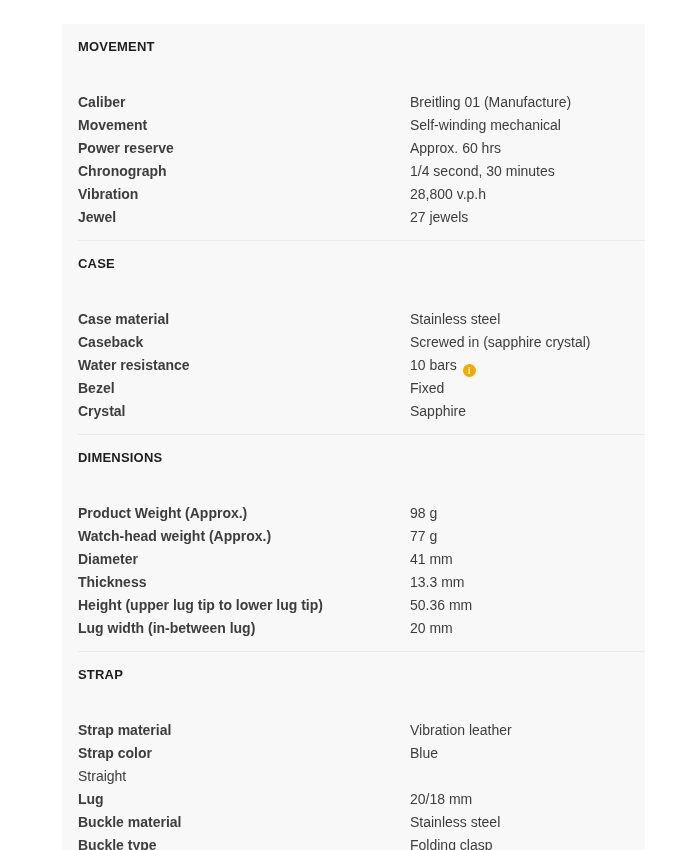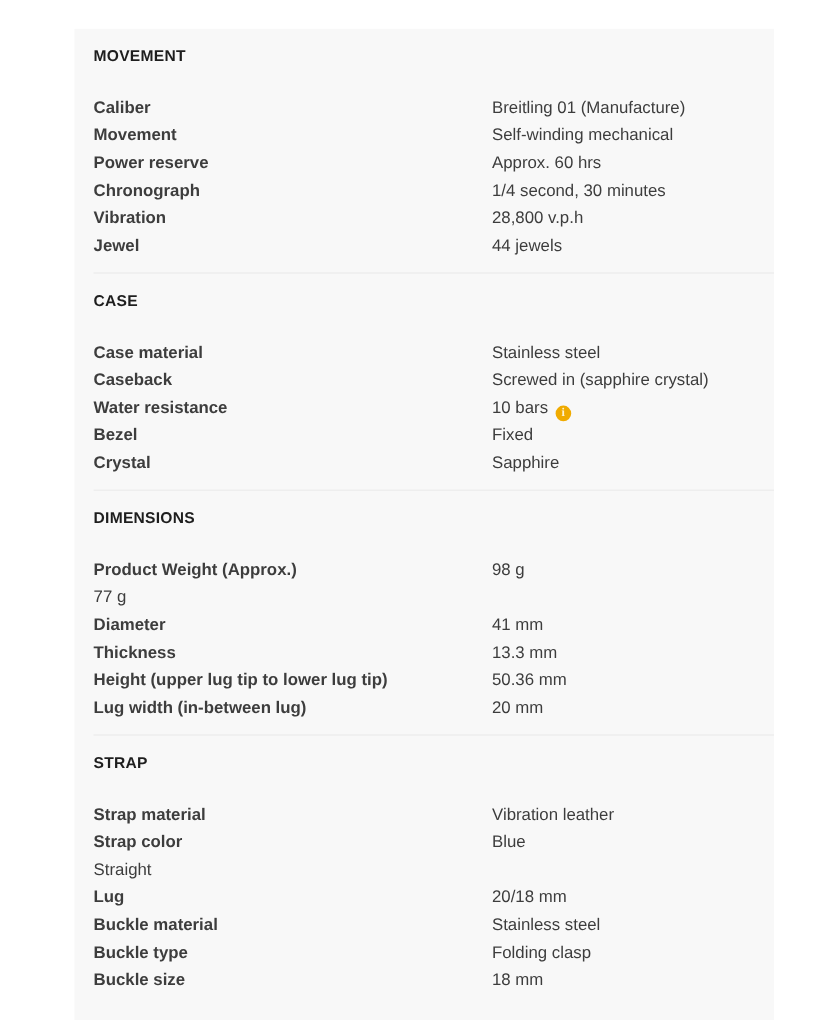--- a/index.html
+++ b/index.html
@@ -29,21 +29,21 @@
     background: var(--panel-bg);
     padding: 16px 0 2px 16px;
   }
   .section-title {
     font-size: 13px;
     line-height: 14px;
     font-weight: bold;
     color: var(--heading-text);
     letter-spacing: 0.2px;
   }
-  .section-rows { margin-top: 24px; }
+  .section-rows { margin-top: 37px; }
   .spec-row {
     display: flex;
     align-items: baseline;
     height: 23px;
     line-height: 23px;
     font-size: 14px;
     color: var(--body-text);
   }
   .spec-label {
     width: 332px;
@@ -113,21 +113,21 @@
         <div class="spec-row">
     <div class="spec-label">Vibration</div>
     <div class="spec-value">
       <span>28,800 v.p.h</span>
 
     </div>
   </div>
         <div class="spec-row">
     <div class="spec-label">Jewel</div>
     <div class="spec-value">
-      <span>44 jewels</span>
+      <span>27 jewels</span>
 
     </div>
   </div>
       </div>
   </div>
     <div class="divider"></div>
     <div class="spec-section">
     <div class="section-title">CASE</div>
     <div class="section-rows">
         <div class="spec-row">
@@ -172,20 +172,21 @@
     <div class="section-title">DIMENSIONS</div>
     <div class="section-rows">
         <div class="spec-row">
     <div class="spec-label">Product Weight (Approx.)</div>
     <div class="spec-value">
       <span>98 g</span>
 
     </div>
   </div>
         <div class="spec-row">
+    <div class="spec-label">Watch-head weight (Approx.)</div>
     <div class="spec-value">
       <span>77 g</span>
 
     </div>
   </div>
         <div class="spec-row">
     <div class="spec-label">Diameter</div>
     <div class="spec-value">
       <span>41 mm</span>
 

